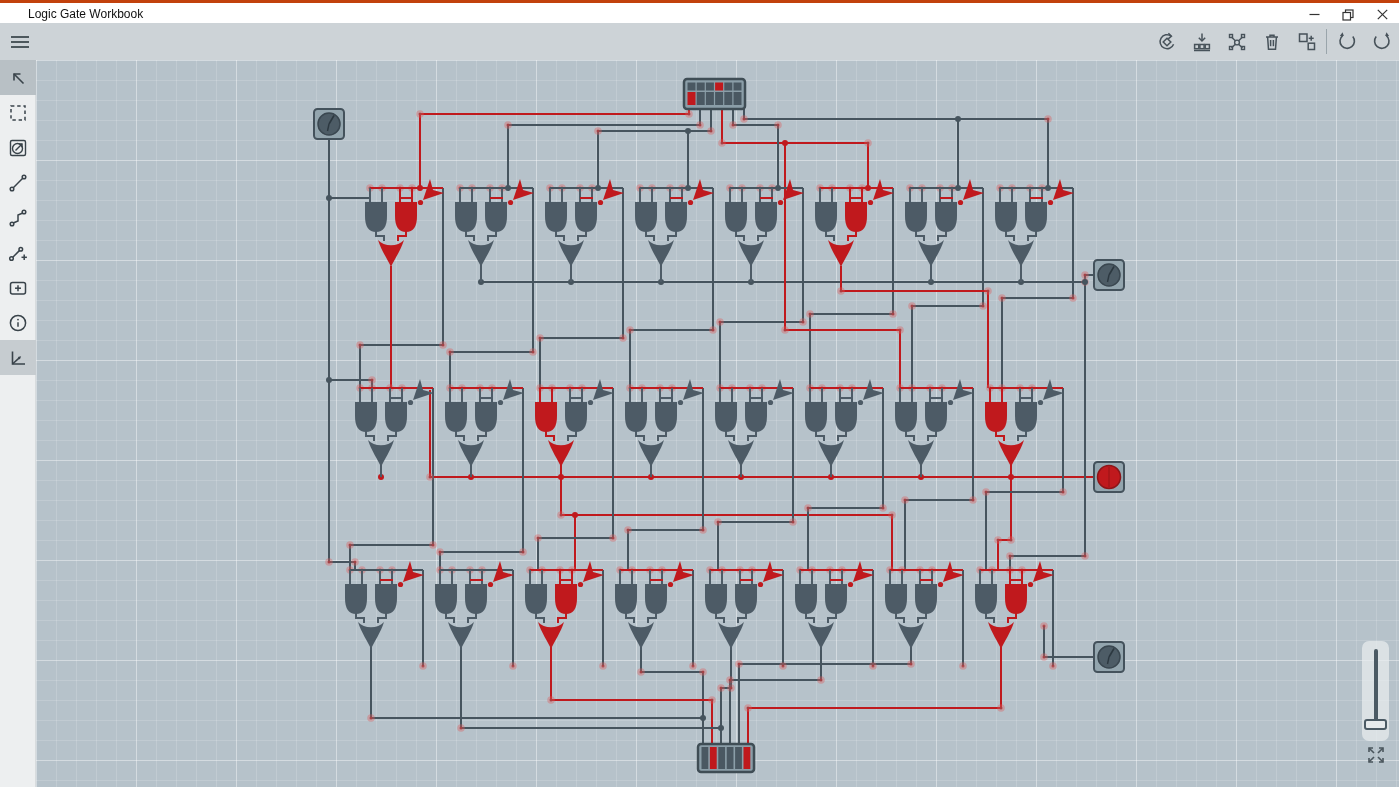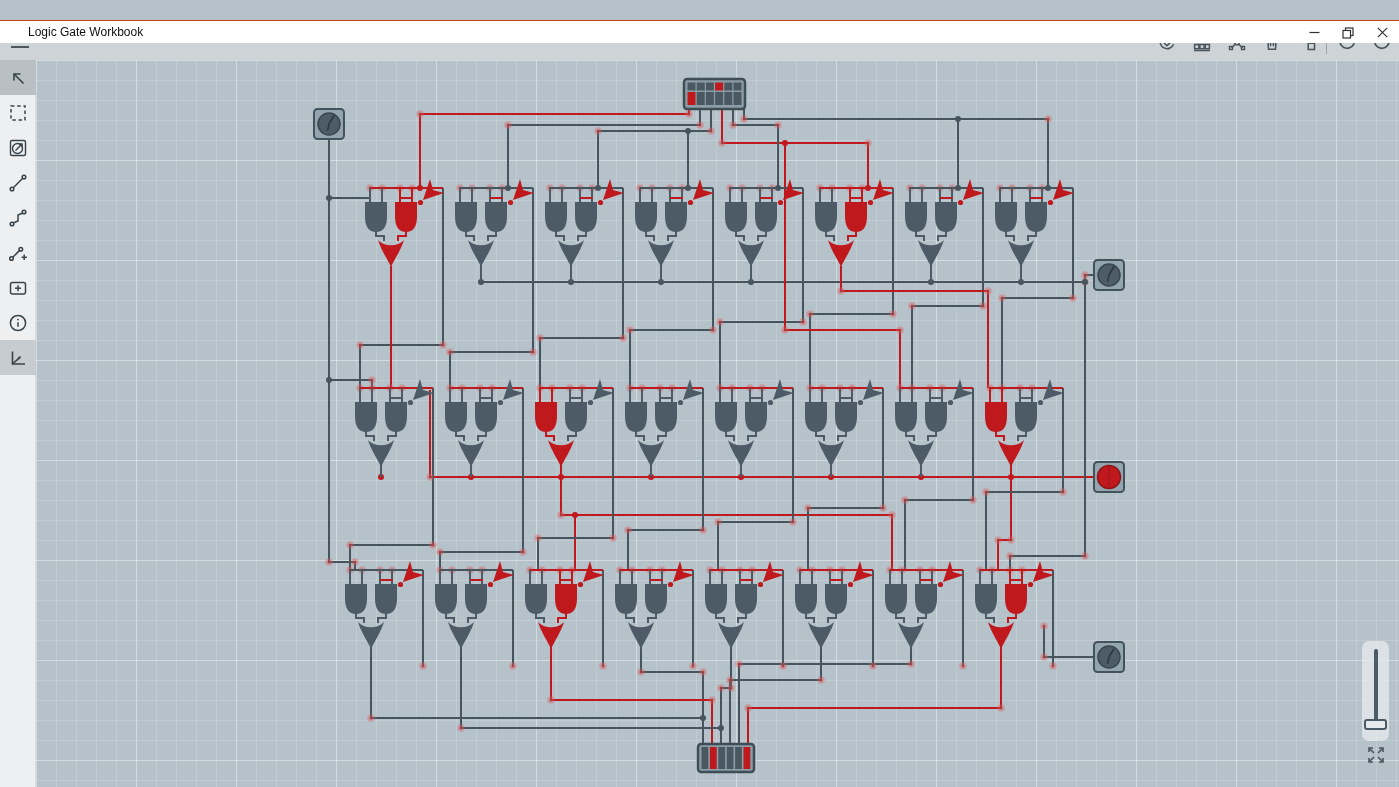--- a/index.html
+++ b/index.html
@@ -1,20 +1,20 @@
 <!DOCTYPE html>
 <html><head>
 <meta charset="utf-8">
 <style>
   html,body{margin:0;padding:0;}
   body{width:1399px;height:787px;overflow:hidden;position:relative;
        font-family:"Liberation Sans",sans-serif;background:#b6c2ca;}
   
   .titlebar{position:absolute;left:0;top:0;width:1399px;height:23px;background:#ffffff;
-            border-top:1px solid #c2410c;box-sizing:border-box;z-index:40;margin-top:20px;}
+            border-top:3px solid #c2410c;box-sizing:border-box;z-index:40;}
   .titlebar .title{position:absolute;left:28px;top:4px;font-size:12px;color:#111;}
   .winbtns{position:absolute;right:0;top:0;height:23px;display:flex;}
   .winbtn{width:34px;height:23px;display:flex;align-items:center;justify-content:center;}
   
   .toolbar{position:absolute;left:0;top:23px;width:1399px;height:37px;background:#cdd3d7;z-index:39;}
   .tbtn{position:absolute;top:3px;width:32px;height:31px;display:flex;align-items:center;justify-content:center;}
   .tb-sep{position:absolute;top:6px;width:1px;height:25px;background:#9aa5ab;}
   
   .sidebar{position:absolute;left:0;top:60px;width:36px;height:727px;background:#edeff0;z-index:38;
            border-right:1px solid #d8dcde;box-sizing:border-box;}

